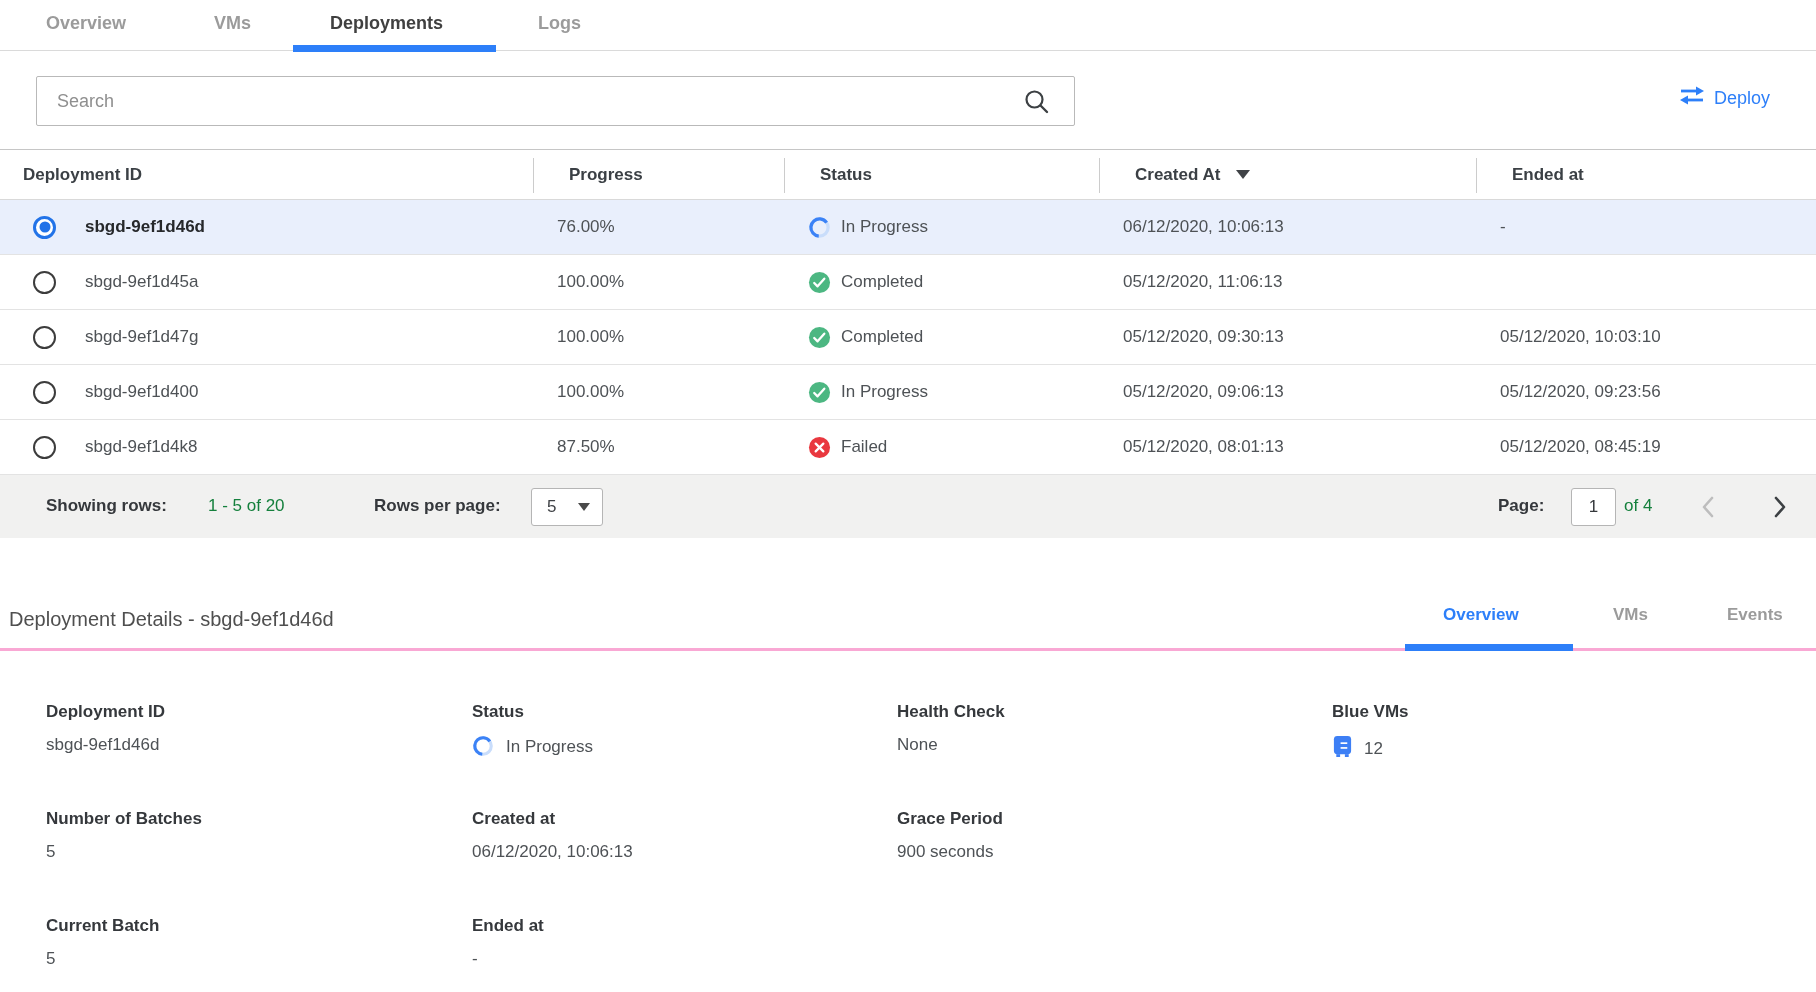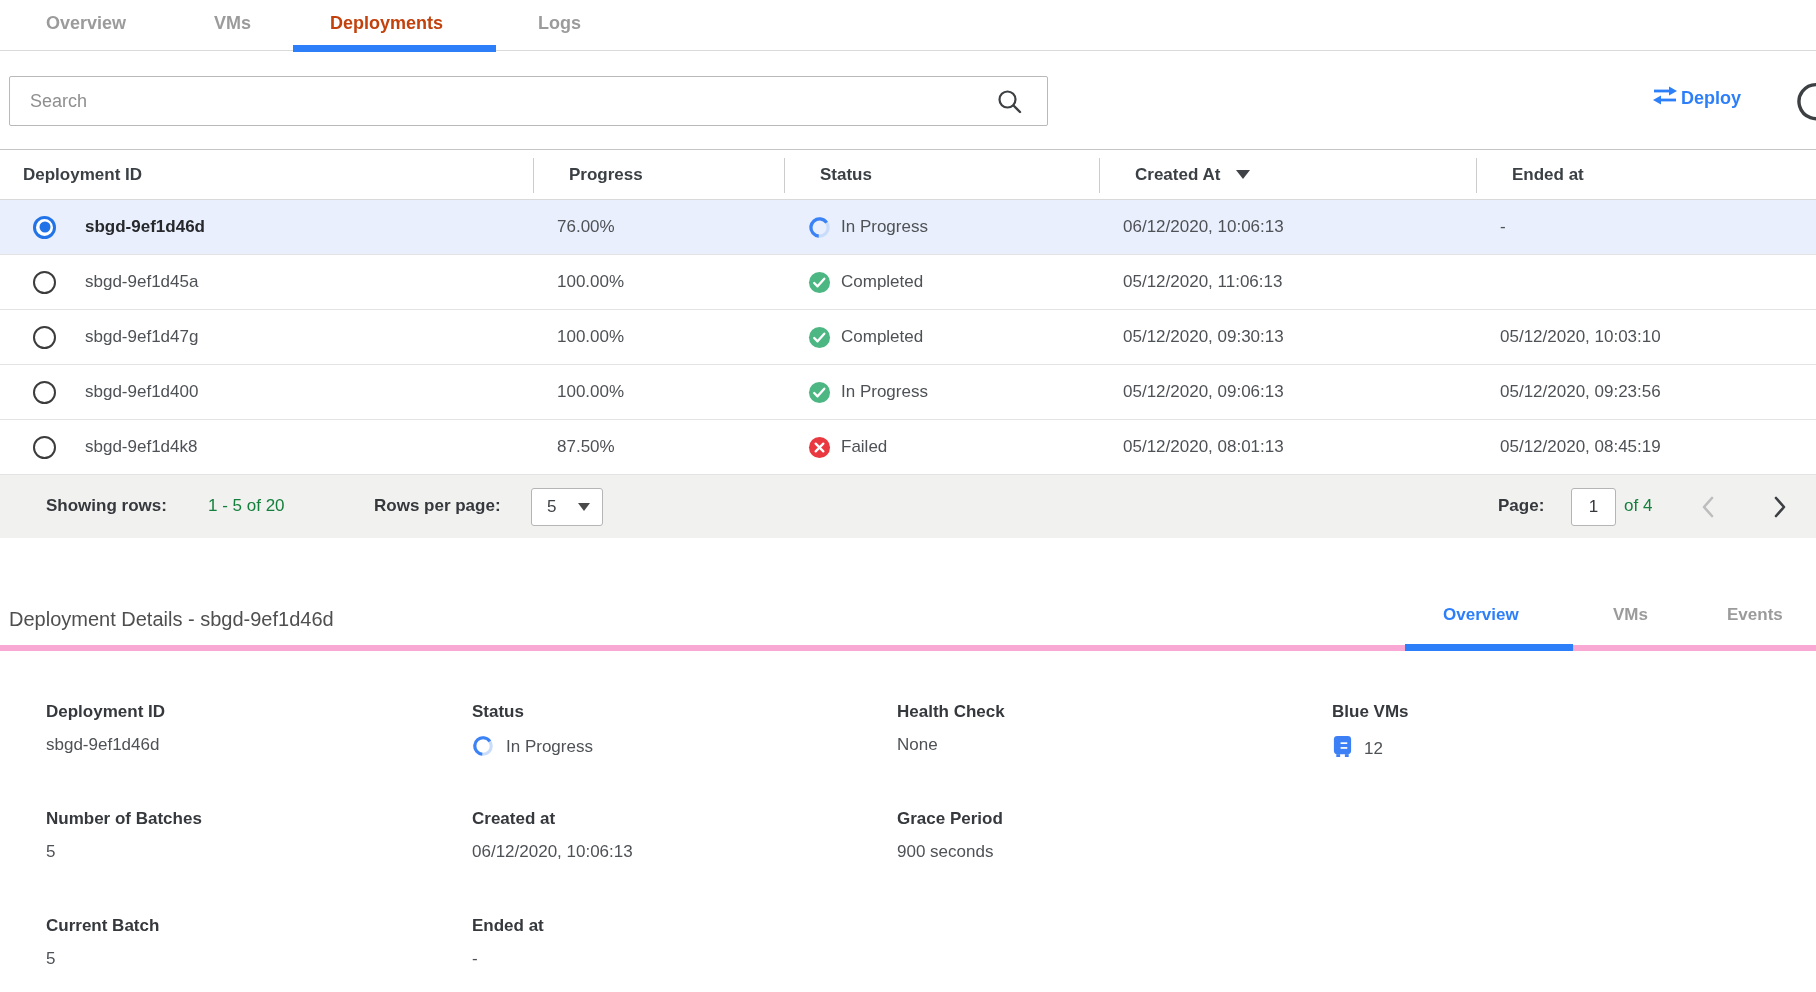--- a/index.html
+++ b/index.html
@@ -2,32 +2,32 @@
 <html><head>
 <meta charset="utf-8">
 <style>
   * { margin:0; padding:0; box-sizing:border-box; }
   html,body { width:1816px; height:992px; overflow:hidden; background:#ffffff;
               font-family:"Liberation Sans","DejaVu Sans",sans-serif; color:#3f4246; }
 
   
   .tabs-bar { position:relative; height:51px; border-bottom:1px solid #dadada; }
   .main-tab { position:absolute; top:13px; font-size:18px; font-weight:bold; color:#9b9b9b; cursor:pointer; }
-  .main-tab.active { color:#c2410c; }
+  .main-tab.active { color:#404040; }
   .tab-underline { position:absolute; left:293px; top:45px; width:203px; height:7px; background:#2d7ff9; }
 
   
-  .toolbar { position:relative; height:52px; margin-top:25px; }
+  .toolbar { position:relative; height:52px; margin-top:25px;margin-left:27px; }
   .search-input { position:absolute; left:9px; top:0; width:1039px; height:50px;
                   border:1px solid #b9b9b9; border-radius:2px; padding:0 44px 0 20px;
                   font-size:18px; color:#3f4246; font-family:inherit; outline:none; }
   .search-input::placeholder { color:#8f8f8f; }
   .search-icon { position:absolute; left:996px; top:12px; }
-  .deploy-btn { position:absolute; left:1652px; top:10px; display:flex; align-items:center; gap:3px;
-                background:none; border:none; color:#2d7ff9; font-weight:bold; font-size:18px;
+  .deploy-btn { position:absolute; left:1652px; top:10px; display:flex; align-items:center; gap:9px;
+                background:none; border:none; color:#2d7ff9; font-weight:normal; font-size:18px;
                 font-family:inherit; cursor:pointer; }
   .refresh-icon { position:absolute; left:1794px; top:4px; cursor:pointer; }
 
   
   .table { margin-top:21px; font-size:17px; }
   .thead, .trow { display:grid; grid-template-columns:533px 251px 315px 377px 1fr; align-items:center; }
   .thead { height:51px; border-top:1px solid #c6c6c6; border-bottom:1px solid #d9d9d9; font-weight:bold; color:#3b4045; }
   .th { position:relative; height:100%; display:flex; align-items:center; padding-left:36px; }
   .th:first-child { padding-left:23px; }
   .th + .th::before { content:""; position:absolute; left:0; top:8px; width:1px; height:35px; background:#cccccc; }
@@ -54,21 +54,21 @@
   .rpp-select { position:absolute; left:531px; top:13px; width:72px; height:38px; background:#fff;
                 border:1px solid #b5b5b5; border-radius:3px; display:flex; align-items:center;
                 padding:0 12px 0 15px; justify-content:space-between; cursor:pointer; }
   .dd-caret { width:0; height:0; border-left:6px solid transparent; border-right:6px solid transparent; border-top:8px solid #4a4a4a; }
   .page-input { position:absolute; left:1571px; top:13px; width:45px; height:38px; background:#fff;
                 border:1px solid #b5b5b5; border-radius:3px; text-align:center; font-size:17px;
                 color:#35383c; font-family:inherit; outline:none; }
   .chev { position:absolute; top:20px; cursor:pointer; }
 
   
-  .details-header { position:relative; height:58px; margin-top:55px; border-bottom:6px solid #f9a8d4;padding-left:20px; }
+  .details-header { position:relative; height:58px; margin-top:55px; border-bottom:3px solid #f9a8d4;padding-left:20px; }
   .details-title { position:absolute; left:9px; top:15px; font-size:20px; color:#4f4f4f; }
   .detail-tab { position:absolute; top:12px; font-size:17px; font-weight:bold; color:#9b9b9b; cursor:pointer; }
   .detail-tab.active { color:#2d7ff9; }
   .detail-underline { position:absolute; left:1405px; top:51px; width:168px; height:7px; background:#2d7ff9; }
 
   .details-grid { display:grid; grid-template-columns:426px 425px 435px 1fr; grid-auto-rows:107px;
                   padding:51px 0 0 46px; font-size:17px; }
   .field-label { font-weight:bold; color:#35383c; }
   .field-value { margin-top:13px; color:#4e5256; display:flex; align-items:center; gap:11px; }
 </style>

